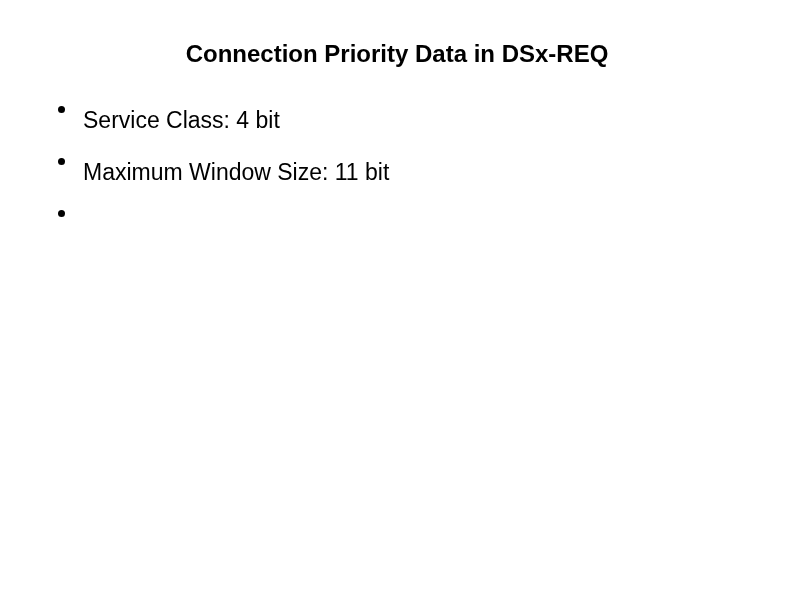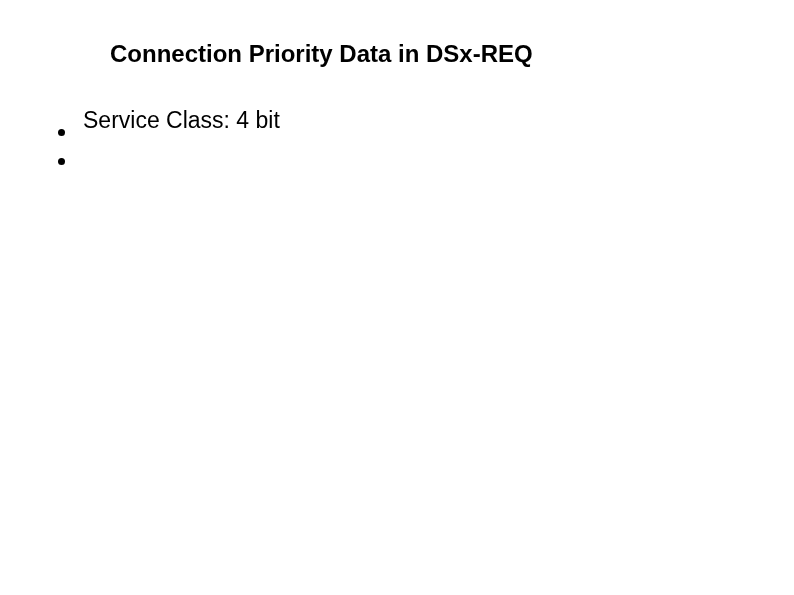--- a/index.html
+++ b/index.html
@@ -16,34 +16,34 @@
       position: relative;
     }
     .slide {
       width: 100%;
       height: 100%;
       padding: 40px 50px;
     }
     .title {
       font-size: 24px;
       font-weight: bold;
-      text-align: left;
+      text-align: center;
       margin-bottom: 38px;
       margin-left: 60px;
       margin-right: 60px;
     }
     .bullet-list {
       list-style: none;
       padding-left: 0;
     }
     .bullet-item {
       font-size: 23px;
       margin-bottom: 22px;
       display: flex;
-      align-items: flex-end;
+      align-items: flex-start;
     }
     .bullet-marker {
       width: 7px;
       height: 7px;
       background: #000000;
       border-radius: 50%;
       margin-right: 18px;
       margin-left: 8px;
       flex-shrink: 0;
     }
@@ -56,15 +56,19 @@
 
 <div class="slide">
   <h1 class="title">Connection Priority Data in DSx-REQ</h1>
   <ul class="bullet-list">
     <li class="bullet-item">
       <span class="bullet-marker"></span>
       <span class="bullet-text">Service Class: 4 bit</span>
     </li>
     <li class="bullet-item">
       <span class="bullet-marker"></span>
+      <span class="bullet-text">Maximum Window Size: 11 bit</span>
+    </li>
+    <li class="bullet-item">
+      <span class="bullet-marker"></span>
     </li>
   </ul>
 </div>
 
 </body></html>

